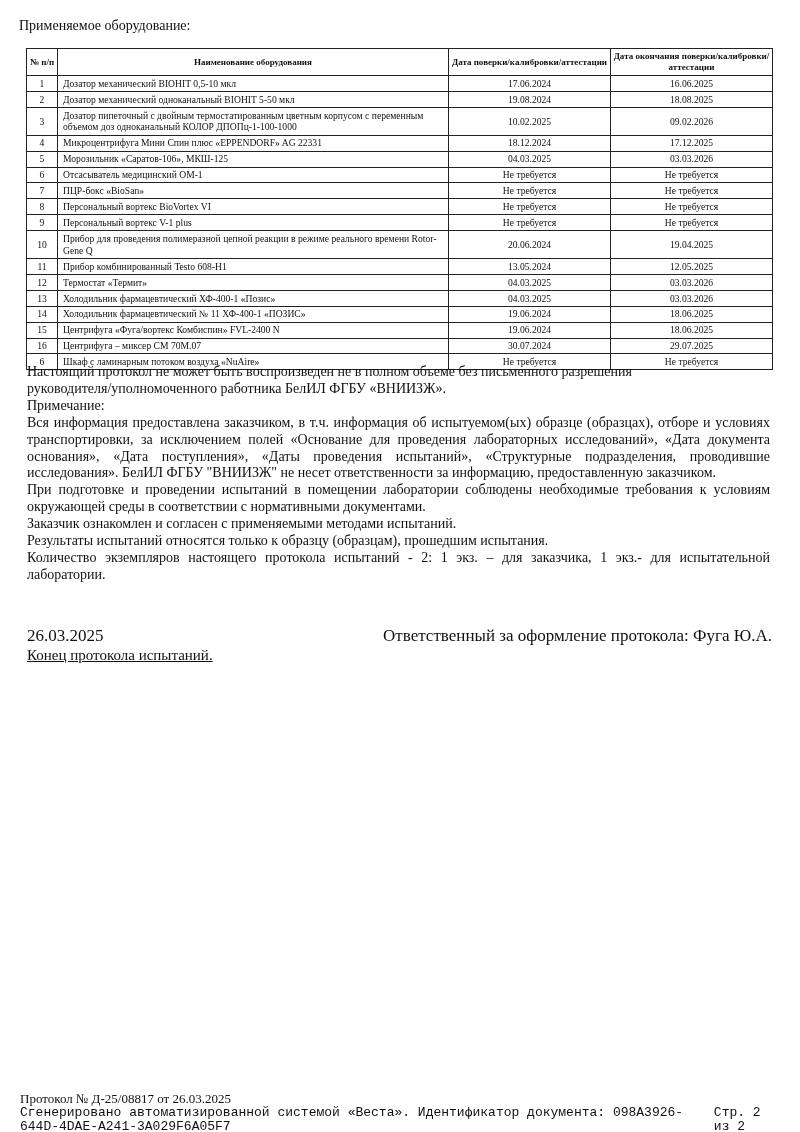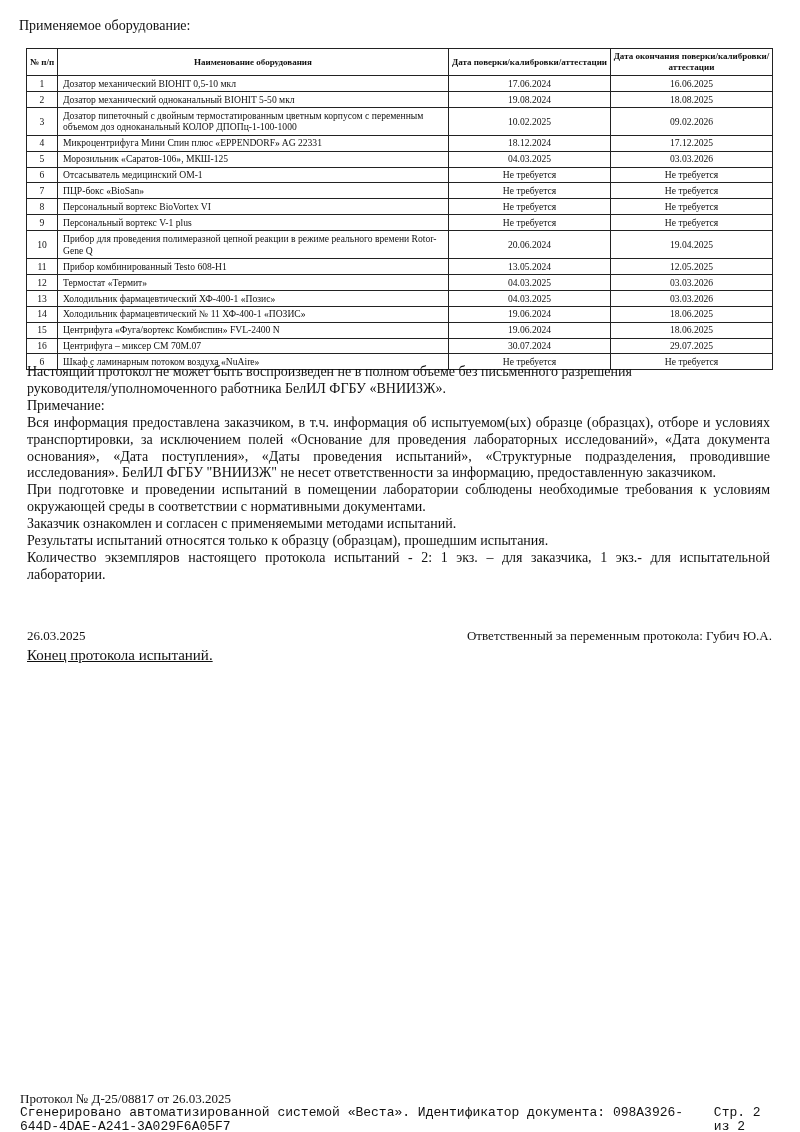--- a/index.html
+++ b/index.html
@@ -28,21 +28,21 @@
   td.num, td.date { text-align: center; }
   td.name { text-align: left; }
   .notes {
     position: absolute; left: 27px; top: 364px; width: 743px;
     font-size: 14px; line-height: 16.9px;
   }
   .notes p { margin: 0; text-align: justify; }
   .notes p.left { text-align: left; }
   .sign-row {
     position: absolute; left: 27px; top: 627px; width: 745px;
-    font-size: 13px; line-height: 17px; display: flex; justify-content: space-between;
+    font-size: 17px; line-height: 17px; display: flex; justify-content: space-between;
   }
   .end-text {
     position: absolute; left: 27px; top: 646px;
     font-size: 15px; line-height: 18px; text-decoration: underline;
   }
   .footer {
     position: absolute; left: 20px; top: 1092px; width: 762px;
     font-size: 13px; line-height: 14px;
   }
   .footer .line2 { display: flex; justify-content: flex-end; font-family: Liberation Mono, monospace; }
@@ -178,21 +178,21 @@
   <p class="left">Примечание:</p>
   <p>Вся информация предоставлена заказчиком, в т.ч. информация об испытуемом(ых) образце (образцах), отборе и условиях транспортировки, за исключением полей «Основание для проведения лабораторных исследований», «Дата документа основания», «Дата поступления», «Даты проведения испытаний», «Структурные подразделения, проводившие исследования». БелИЛ ФГБУ "ВНИИЗЖ" не несет ответственности за информацию, предоставленную заказчиком.</p>
   <p>При подготовке и проведении испытаний в помещении лаборатории соблюдены необходимые требования к условиям окружающей среды в соответствии с нормативными документами.</p>
   <p class="left">Заказчик ознакомлен и согласен с применяемыми методами испытаний.</p>
   <p class="left">Результаты испытаний относятся только к образцу (образцам), прошедшим испытания.</p>
   <p>Количество экземпляров настоящего протокола испытаний - 2: 1 экз. – для заказчика, 1 экз.- для испытательной лаборатории.</p>
 </div>
 
 <div class="sign-row">
   <span>26.03.2025</span>
-  <span>Ответственный за переменным протокола: Губич Ю.А.</span>
+  <span>Ответственный за оформление протокола: Фуга Ю.А.</span>
 </div>
 
 <div class="end-text">Конец протокола испытаний.</div>
 
 <div class="footer">
   <div>Протокол № Д-25/08817 от 26.03.2025</div>
   <div class="line2">
     <span>Сгенерировано автоматизированной системой «Веста». Идентификатор документа: 098A3926-644D-4DAE-A241-3A029F6A05F7</span>
     <span>Стр. 2 из 2</span>
   </div>

